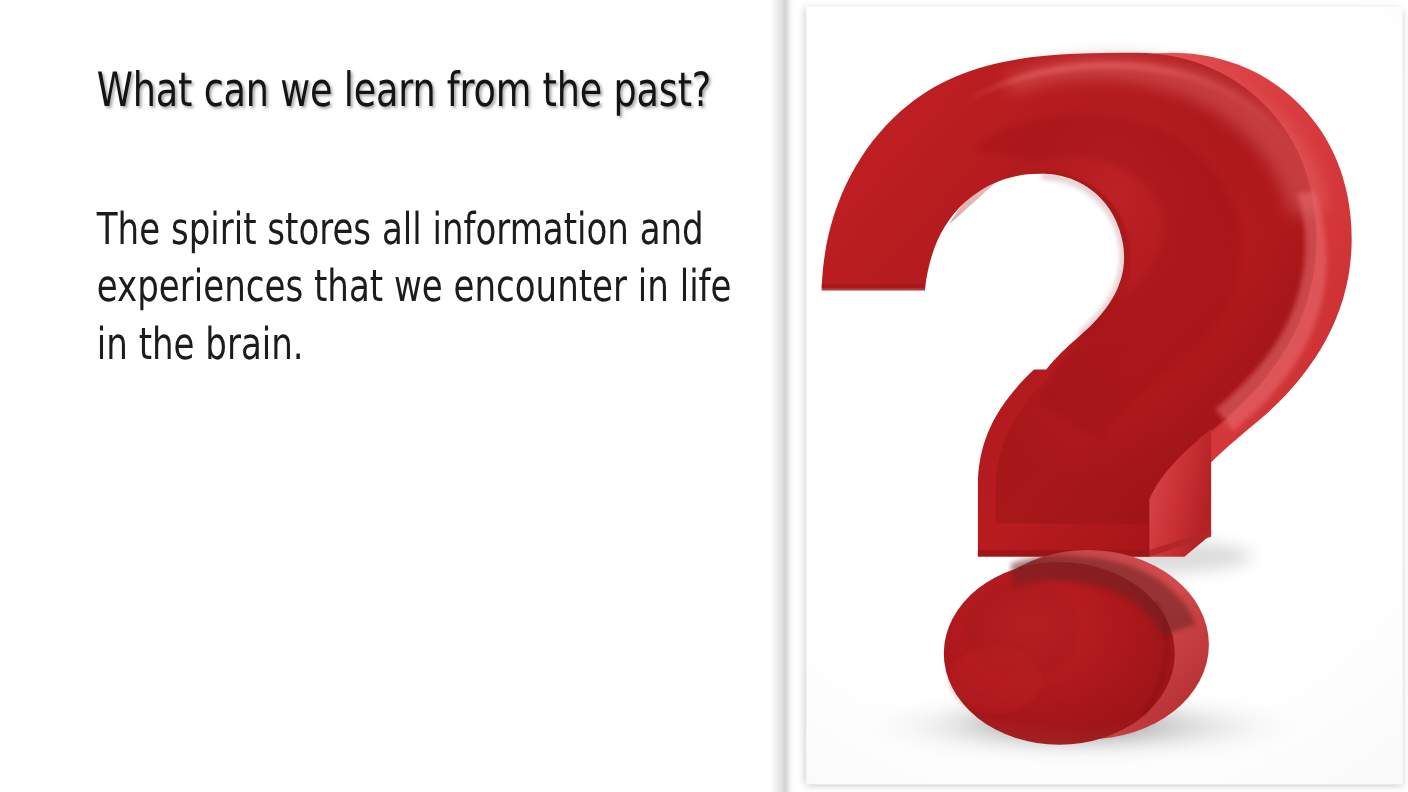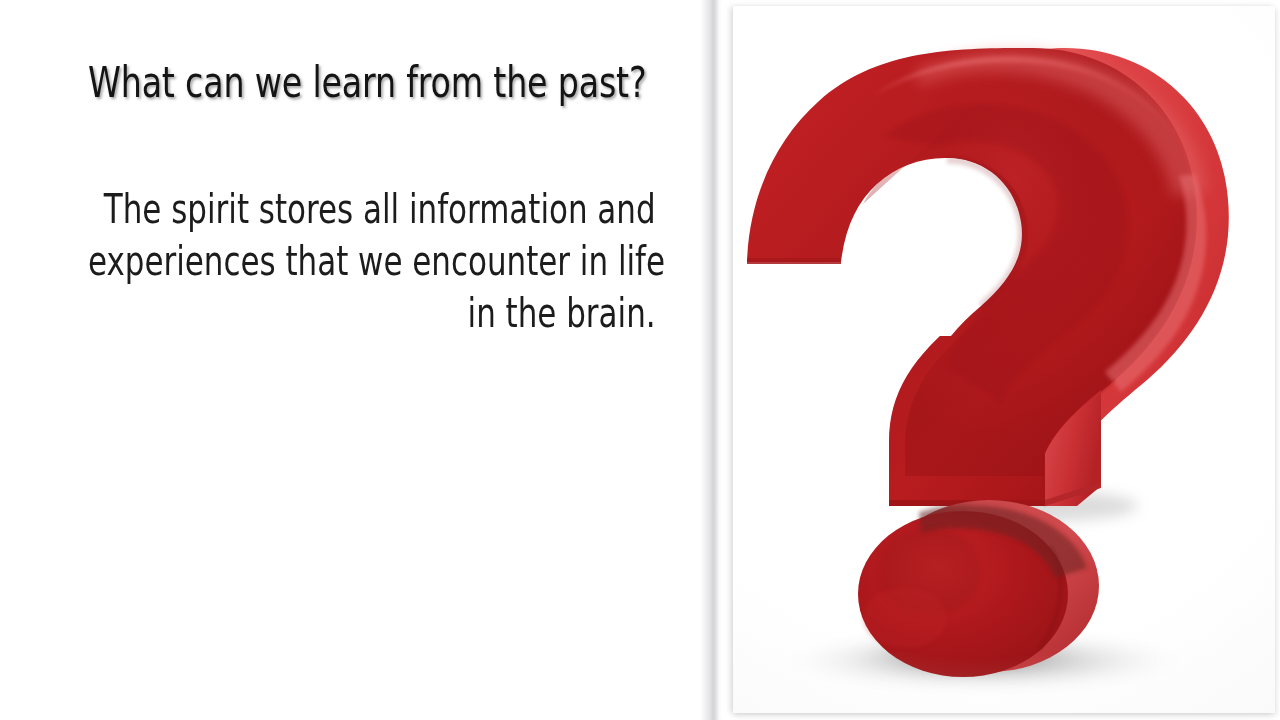--- a/index.html
+++ b/index.html
@@ -11,21 +11,20 @@
   body {
     font-family: "Liberation Sans", sans-serif;
   }
 
   .slide {
     position: relative;
     width: 1280px;
     height: 720px;
     background: #ffffff;
     overflow: hidden;
-    text-align: right;
   }
 
   
   .text-column {
     position: absolute;
     left: 0;
     top: 0;
     width: 700px;
     height: 720px;
   }

